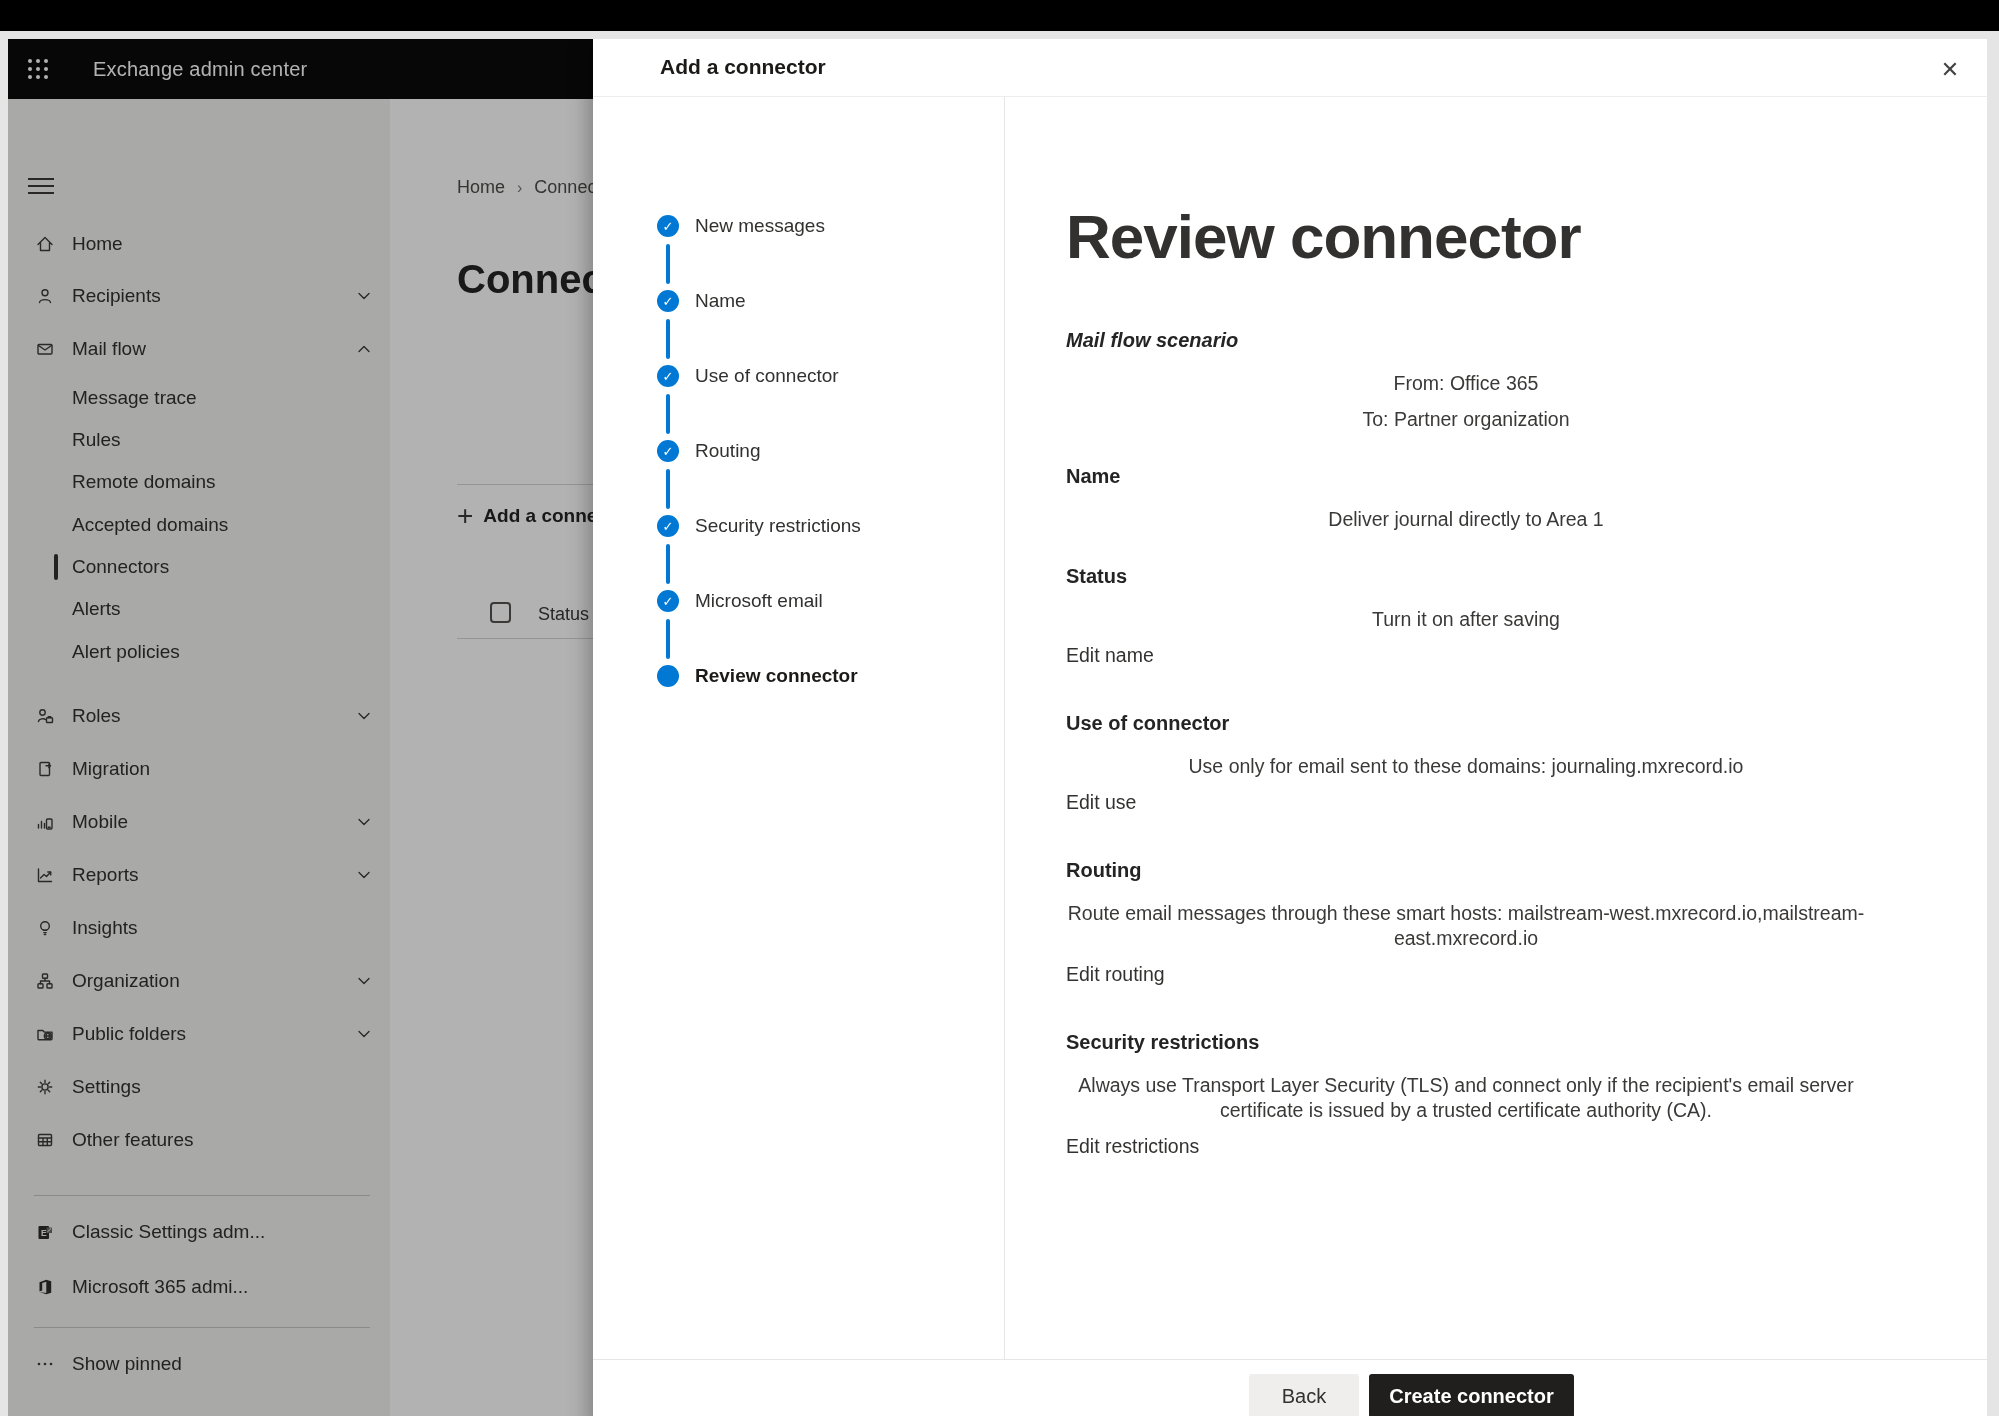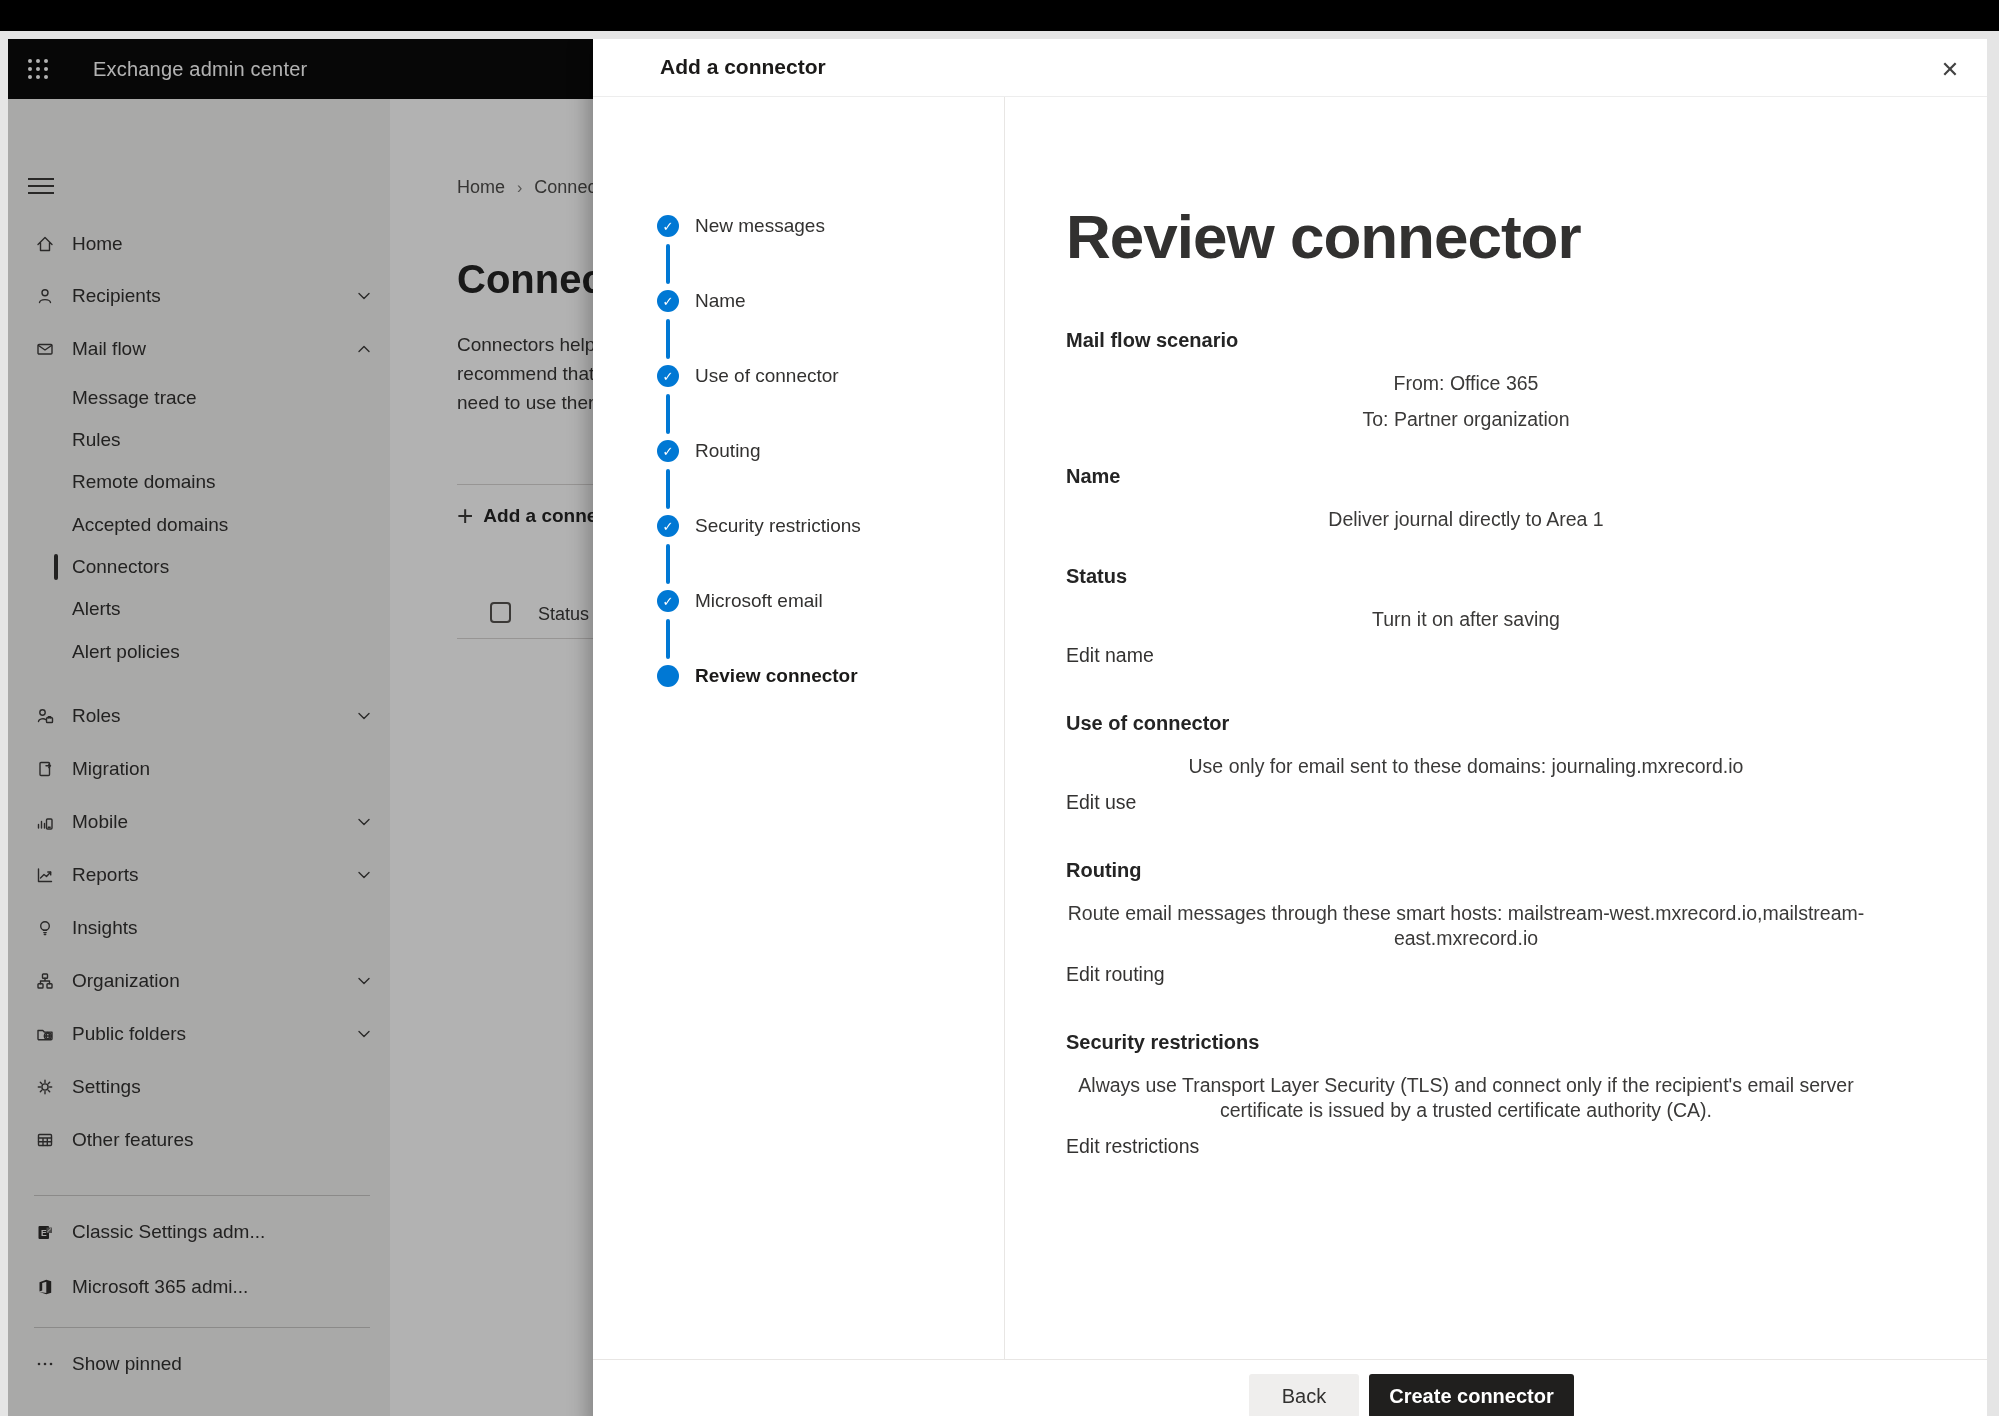--- a/index.html
+++ b/index.html
@@ -50,21 +50,21 @@
   .step .dot { position:absolute; left:64px; top:4px; width:22px; height:22px; border-radius:50%; background:#0078d4; color:#fff; font-size:13px; display:flex; align-items:center; justify-content:center; }
   .step .tail { position:absolute; left:73px; top:33px; width:4px; height:40px; background:#0078d4; border-radius:2px; }
   .step .s-lbl { position:absolute; left:102px; top:4px; font-size:19px; color:#323130; white-space:nowrap; }
   .step.current .s-lbl { font-weight:700; color:#1b1a19; }
 
   .content-col { position:absolute; left:473px; top:104px; width:800px; }
   .review-heading { font-size:62px; font-weight:700; letter-spacing:-1px; color:#323130; margin:0 0 56px 0; }
   .blk-h { font-size:20px; font-weight:700; color:#242424; line-height:25px; margin:32px 0 18px 0; }
   .blk-p { font-size:19.5px; color:#3a3938; line-height:25px; margin:0 0 11px 0;text-align:center; }
   .blk-link { font-size:19.5px; color:#333231; line-height:25px; margin:0 0 11px 0; cursor:pointer; display:inline-block; }
-  .blk-h:first-child { margin-top:0; }
+  .blk-h:first-child { margin-top:0;font-style:italic; }
 
   .dlg-footer { position:absolute; left:0; right:0; bottom:0; height:72px; border-top:1px solid #e8e6e4; background:#fff; }
   .btn { position:absolute; top:14px; height:44px; border:none; border-radius:3px; font-size:20px; font-family:inherit; cursor:pointer; }
   .btn-back { left:656px; width:110px; background:#efeeed; color:#323130; }
   .btn-primary { left:776px; width:205px; background:#201f1e; color:#ffffff; font-weight:700; }
 
   svg { display:block; }
 </style>
 </head>
 <body>
@@ -307,25 +307,20 @@
         </div>
     </div>
 
     <div class="main">
       <div class="breadcrumb">
         <span>Home</span>
         <span class="sep">›</span>
         <span>Connectors</span>
       </div>
       <div class="page-title">Connectors</div>
-      <div class="page-desc" id="page-desc">
-          <div>Connectors help</div>
-          <div>recommend that</div>
-          <div>need to use ther</div>
-        </div>
       <div class="hline" style="top:385px"></div>
       <div class="add-btn">
         <span class="plus">+</span>
         <span>Add a connector</span>
       </div>
       <div class="checkbox"></div>
       <div class="col-status">Status</div>
       <div class="hline" style="top:539px"></div>
     </div>
 

